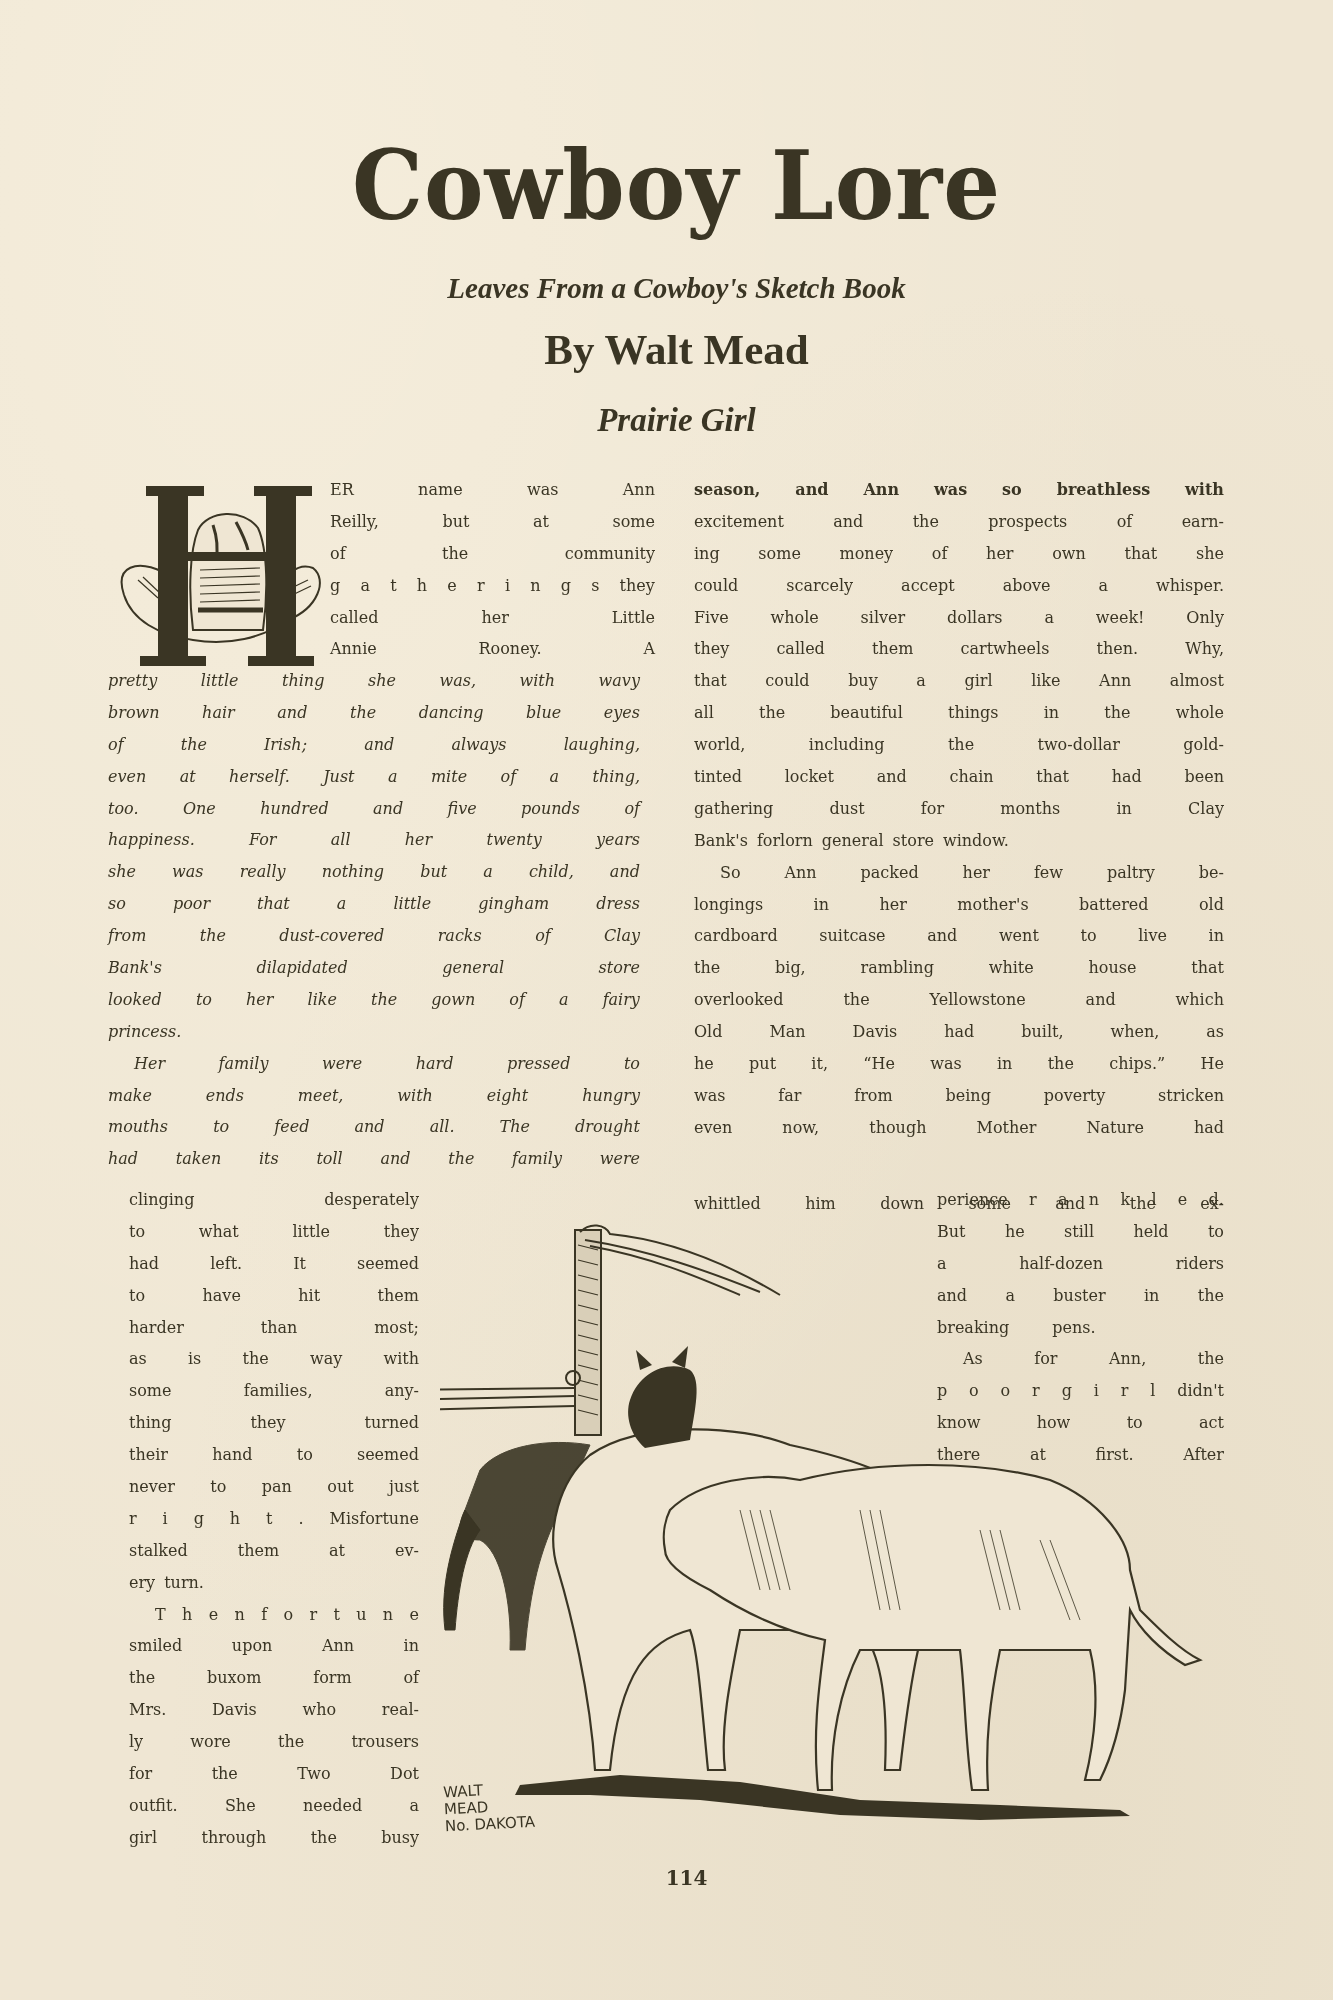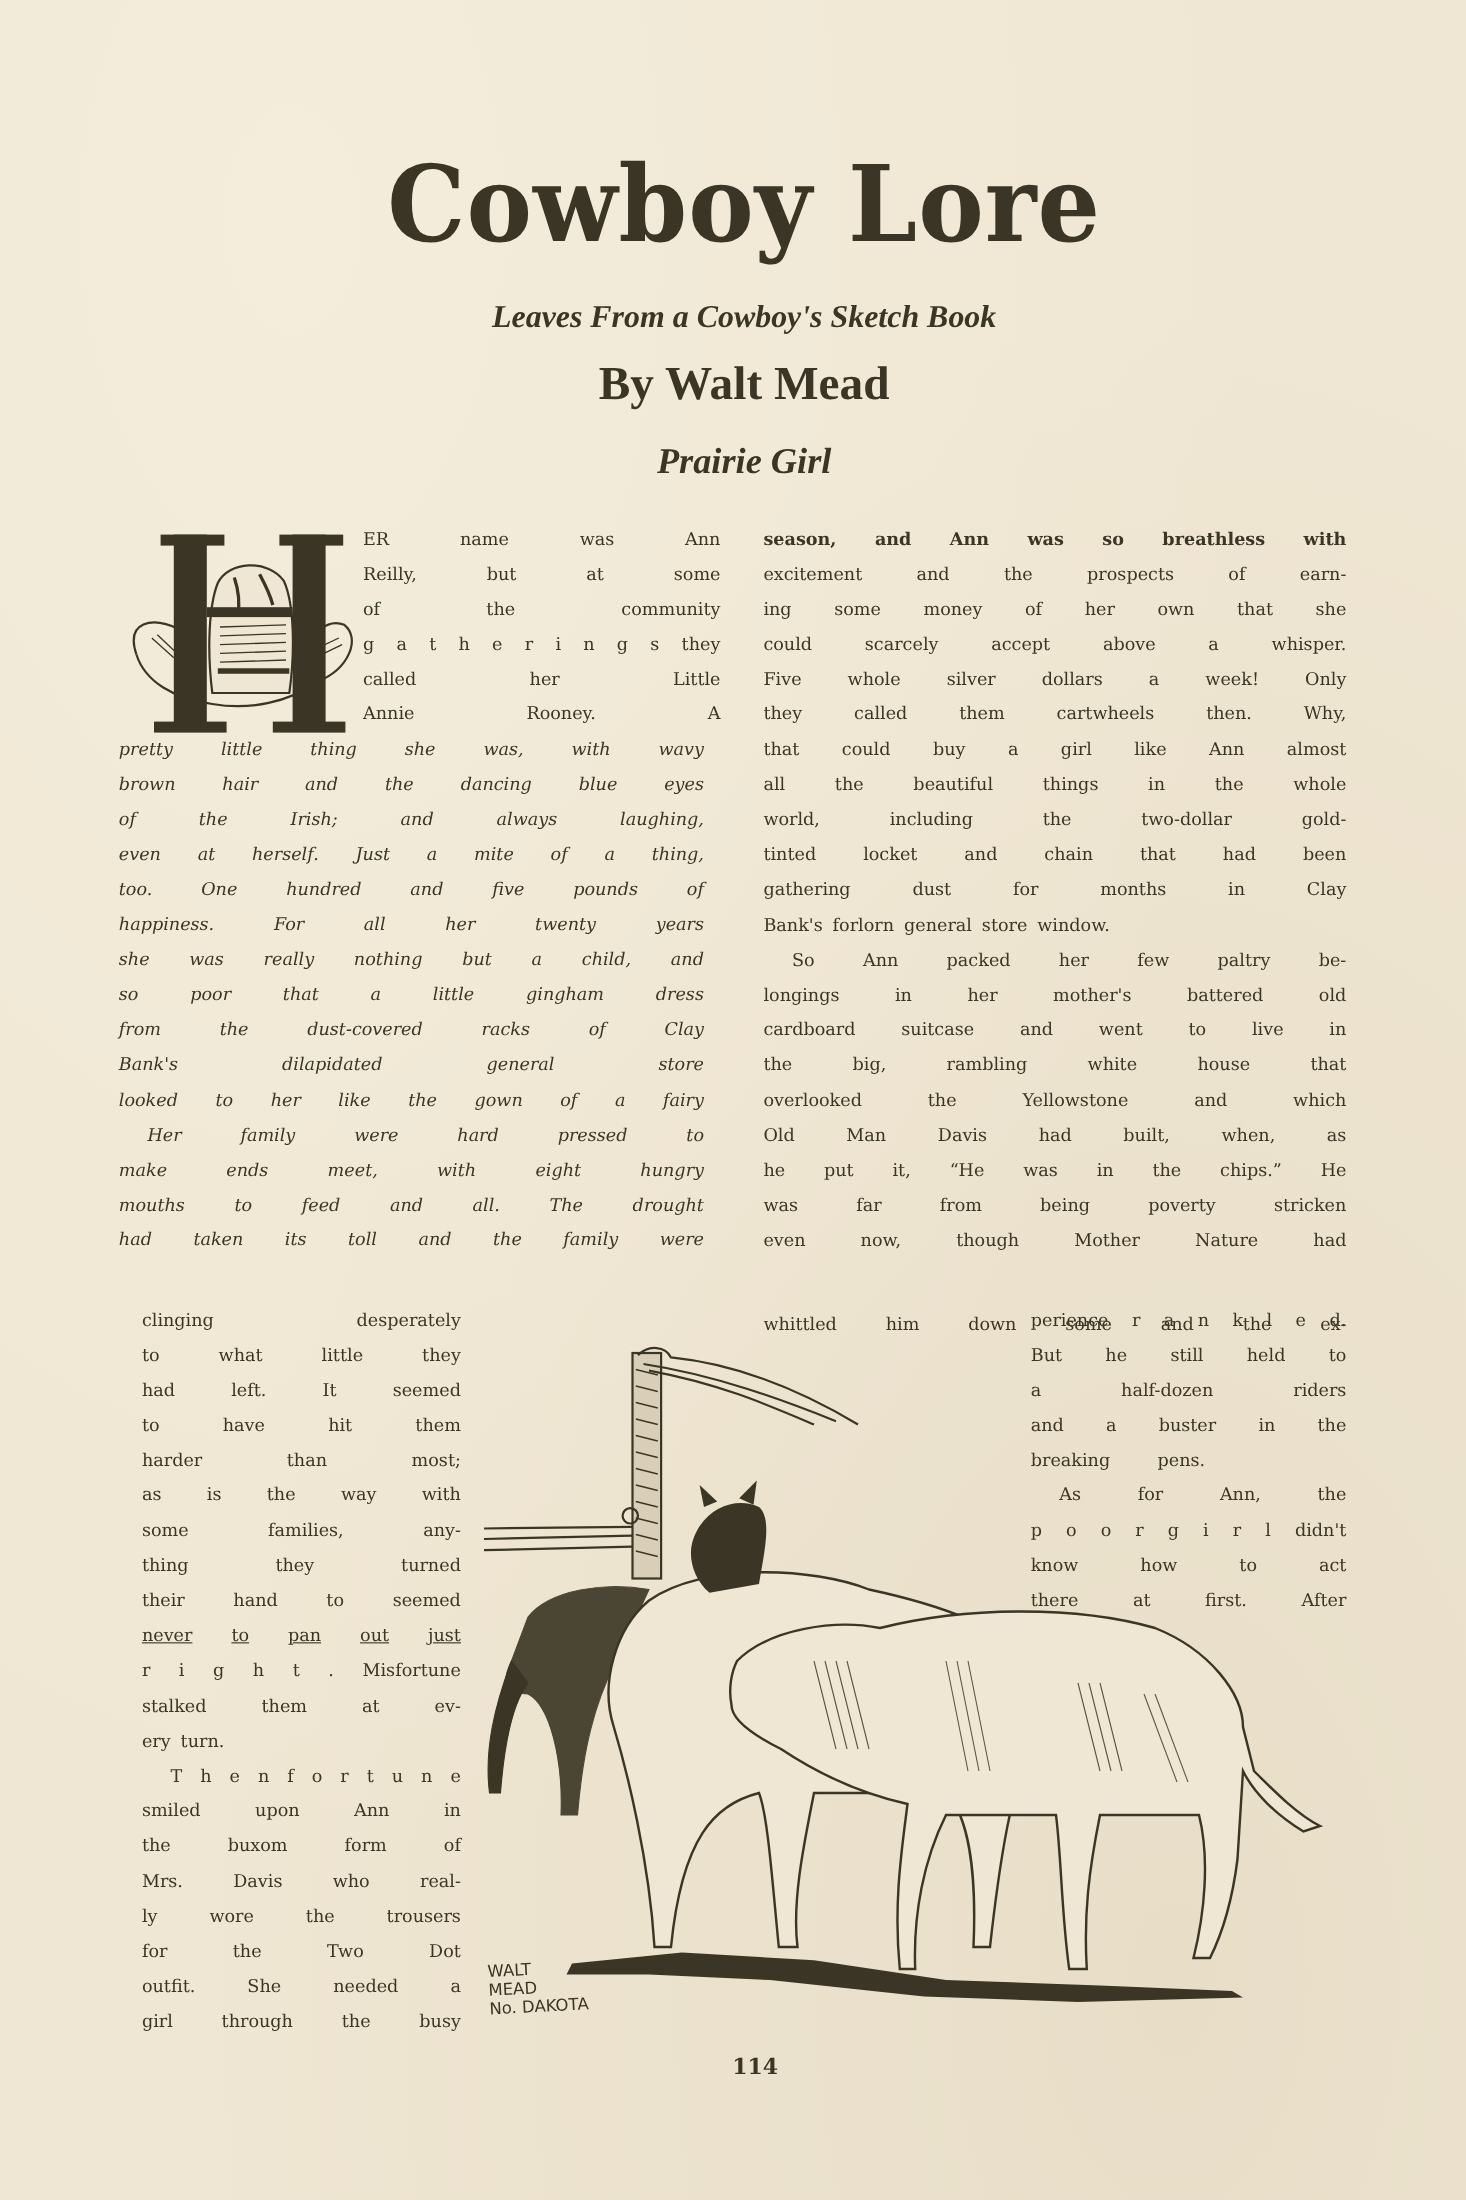--- a/index.html
+++ b/index.html
@@ -296,20 +296,23 @@
       <span>looked</span>
       <span>to</span>
       <span>her</span>
       <span>like</span>
       <span>the</span>
       <span>gown</span>
       <span>of</span>
       <span>a</span>
       <span>fairy</span>
     </div>
+    <div class="just left" style="height: 31.9px;">
+      <span>princess.</span>
+    </div>
     <div class="just" style="height: 31.9px; padding-left: 26px;">
       <span>Her</span>
       <span>family</span>
       <span>were</span>
       <span>hard</span>
       <span>pressed</span>
       <span>to</span>
     </div>
     <div class="just" style="height: 31.9px;">
       <span>make</span>
@@ -384,21 +387,21 @@
       <span>thing</span>
       <span>they</span>
       <span>turned</span>
     </div>
     <div class="just" style="height: 31.9px;">
       <span>their</span>
       <span>hand</span>
       <span>to</span>
       <span>seemed</span>
     </div>
-    <div class="just" style="height: 31.9px; text-decoration: underline;">
+    <div class="just" style="height: 31.9px;">
       <span>never</span>
       <span>to</span>
       <span>pan</span>
       <span>out</span>
       <span>just</span>
     </div>
     <div class="just" style="height: 31.9px;">
       <span>r</span>
       <span>i</span>
       <span>g</span>

